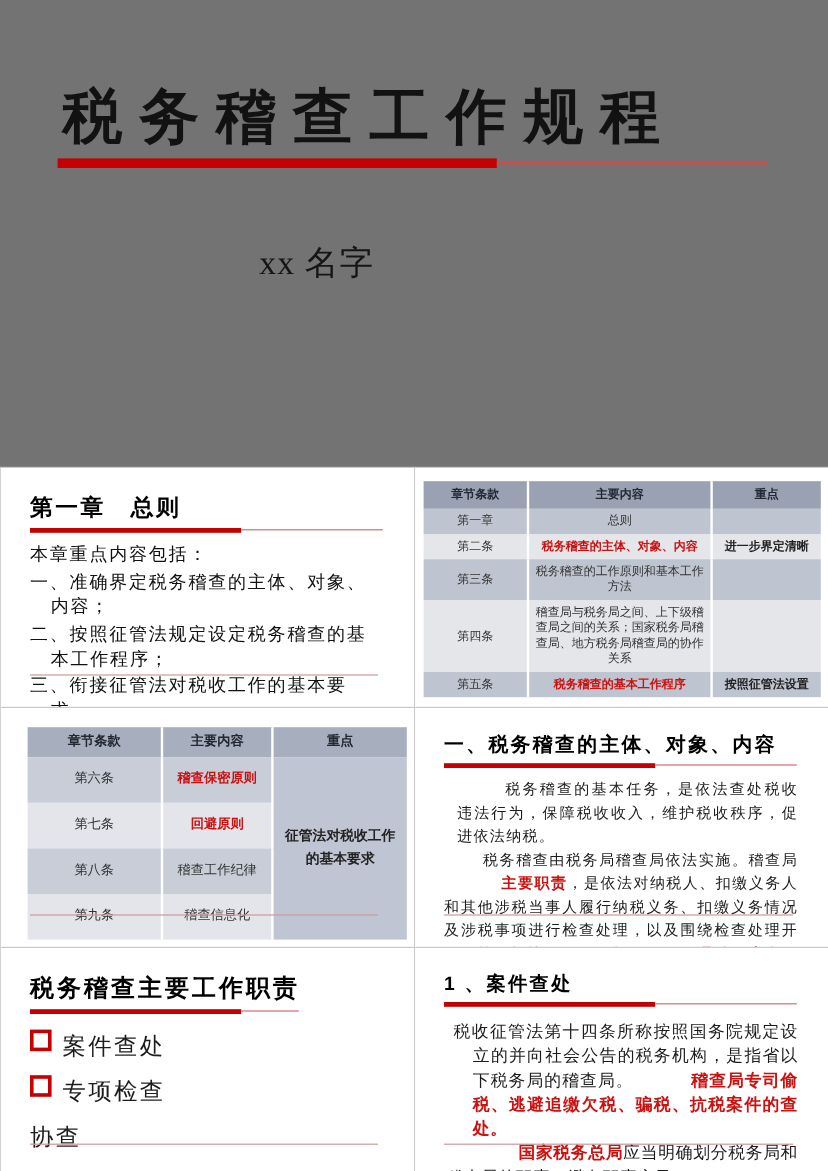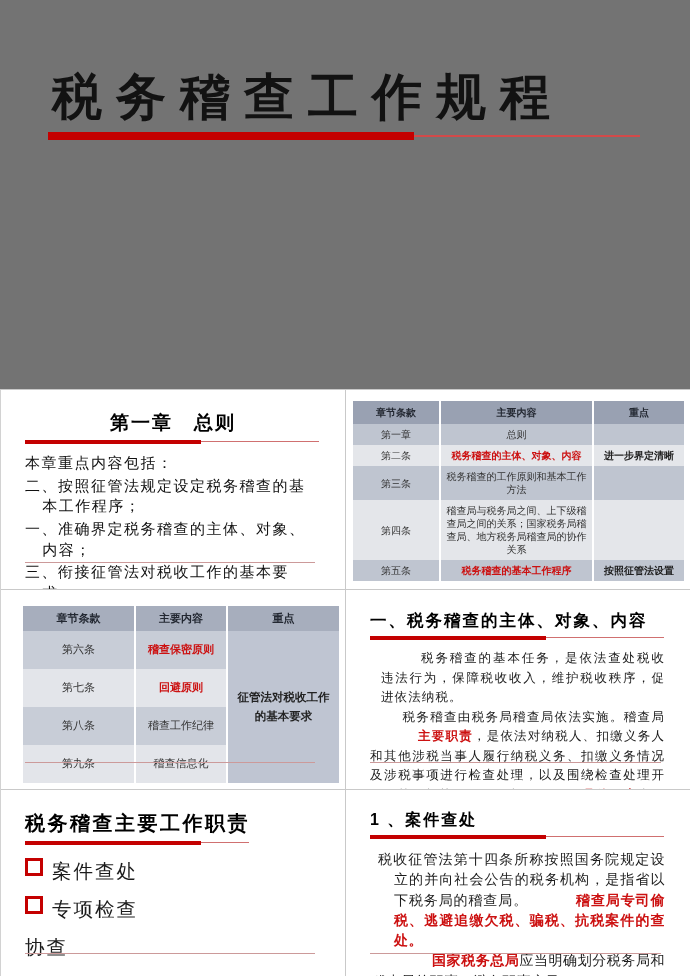--- a/index.html
+++ b/index.html
@@ -44,21 +44,21 @@
   
   .s-title{margin:0;font-weight:bold;color:#000;white-space:nowrap;}
   .s-rule{display:block;position:relative;height:5px;margin-top:4px;}
   .s-rule .thick{position:absolute;left:0;top:0;width:176px;height:4px;background:var(--accent-red,#c40000);}
   .s-rule .thin{position:absolute;left:176px;top:1px;height:1px;background:#d07070;}
   .thin.long{width:118px;}
   .thin.short{width:48px;}
   .f-line{position:absolute;left:24px;right:30px;height:1px;background:var(--footer-line,#cc9a9a);}
   .fA{bottom:26px;} .fB{bottom:26px;} .fC{bottom:22px;}
   
-  .ch-title{font-size:19px;letter-spacing:2px;text-align:center;}
+  .ch-title{font-size:19px;letter-spacing:2px;}
   .ch-body{margin-top:8px;font-size:15px;line-height:1.38;letter-spacing:1.5px;color:#111;}
   .ch-body p{margin:0 0 2px 0;}
   .ch-item{padding-left:1.15em;text-indent:-1.15em;}
   
   table{border-collapse:collapse;table-layout:fixed;}
   .t1{position:absolute;left:7px;top:11px;width:331px;font-size:10px;line-height:1.3;}
   .t1 th,.t1 td{text-align:center;vertical-align:middle;padding:4px 3px;color:#333;}
   .t1 th{background:var(--table1-header-bg,#99a1b2);color:#232832;font-weight:bold;padding:5px 3px;}
   .t1 col.c1{width:87px;} .t1 col.c2{width:153px;} .t1 col.c3{width:91px;}
   .t1 tbody tr:nth-child(odd) td{background:var(--table1-row-dark,#bfc5d0);}
@@ -98,35 +98,36 @@
 
 <div class="page">
 
   <section class="cover">
     <h1 class="cover-title">税务稽查工作规程</h1>
     <div class="cover-rule">
       <span class="thick"></span>
       <span class="thin"></span>
     </div>
     <div class="cover-subtitle">
+      <div>xx 名字</div>
     </div>
   </section>
 
   <div class="grid">
 
     <section class="cell colL rowA pad">
       <h2 class="s-title ch-title">第一章　总则</h2>
       <div class="s-rule">
         <span class="thick"></span>
           <span class="thin long"></span>
       </div>
       <div class="ch-body">
         <p>本章重点内容包括：</p>
+        <p class="ch-item">一、准确界定税务稽查的主体、对象、内容；</p>
         <p class="ch-item">二、按照征管法规定设定税务稽查的基本工作程序；</p>
-        <p class="ch-item">一、准确界定税务稽查的主体、对象、内容；</p>
         <p class="ch-item">三、衔接征管法对税收工作的基本要求。</p>
       </div>
       <div class="f-line fA"></div>
     </section>
 
     <section class="cell rowA">
       <table class="t1">
         <colgroup>
             <col class="c1">
             <col class="c2">

